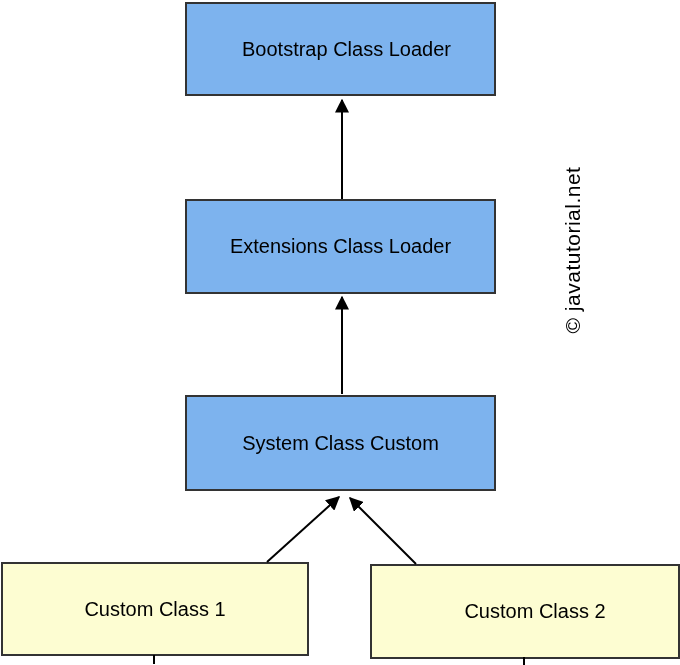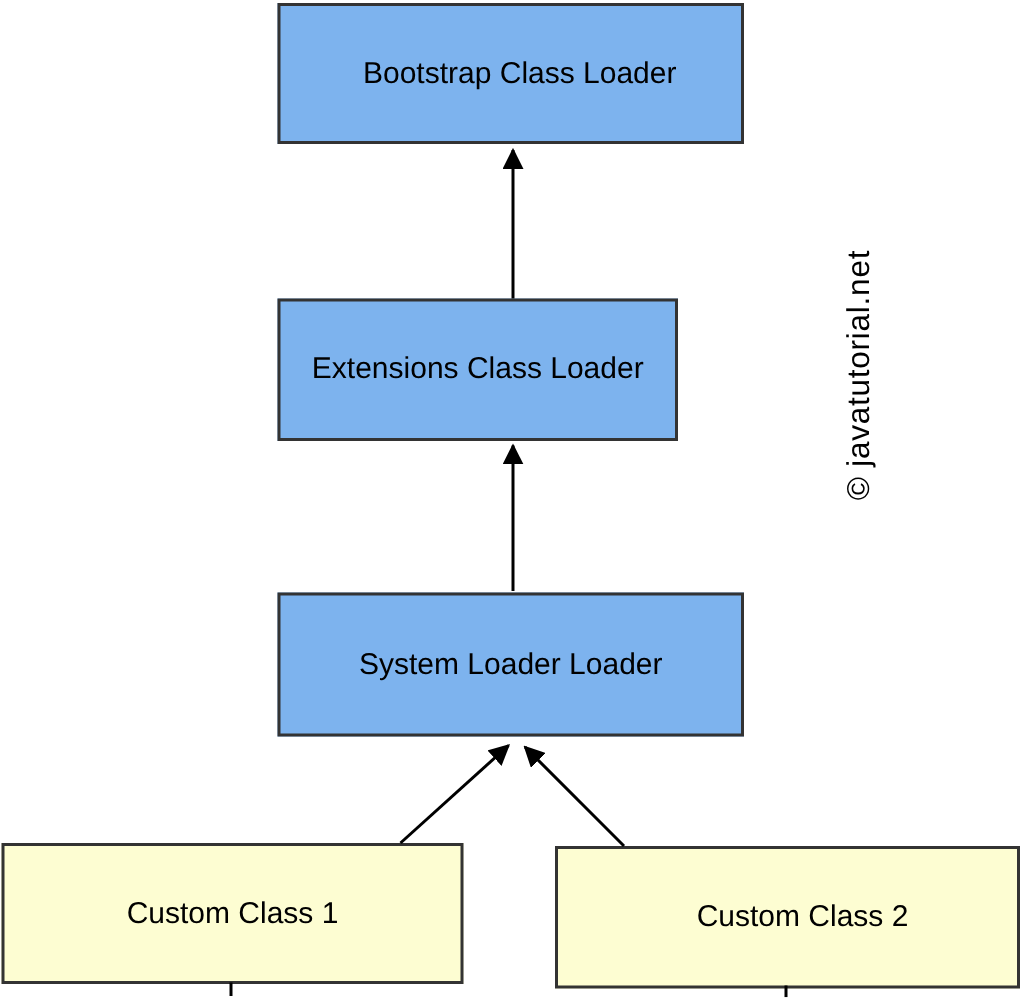--- a/index.html
+++ b/index.html
@@ -20,21 +20,21 @@
     box-sizing: border-box;
     border: 2px solid #333333;
     display: flex;
     align-items: center;
     justify-content: center;
     font-size: 20px;
     color: #000000;
     text-align: center;
   }
   .node-bootstrap  { left: 185px; top: 2px;   width: 311px; height: 94px; }
-  .node-extensions { left: 185px; top: 199px; width: 267px; height: 95px; }
+  .node-extensions { left: 185px; top: 199px; width: 311px; height: 95px; }
   .node-system     { left: 185px; top: 395px; width: 311px; height: 96px; }
   .node-custom1    { left: 1px;   top: 562px; width: 308px; height: 94px; }
   .node-custom2    { left: 370px; top: 564px; width: 310px; height: 95px; padding-left: 20px; }
   .edges-layer {
     position: absolute;
     left: 0;
     top: 0;
     width: 680px;
     height: 665px;
     pointer-events: none;
@@ -61,21 +61,21 @@
 
   <div class="node node-bootstrap" style="background: rgb(125, 179, 238); padding-left: 12px;">
     <span>Bootstrap Class Loader</span>
   </div>
 
   <div class="node node-extensions" style="background: rgb(125, 179, 238);">
     <span>Extensions Class Loader</span>
   </div>
 
   <div class="node node-system" style="background: rgb(125, 179, 238);">
-    <span>System Loader Loader</span>
+    <span>System Class Custom</span>
   </div>
 
   <div class="node node-custom1" style="background: rgb(253, 253, 210); align-items: center;">
     <span>Custom Class 1</span>
   </div>
 
   <div class="node node-custom2" style="background: rgb(253, 253, 210);">
     <span>Custom Class 2</span>
   </div>
 

